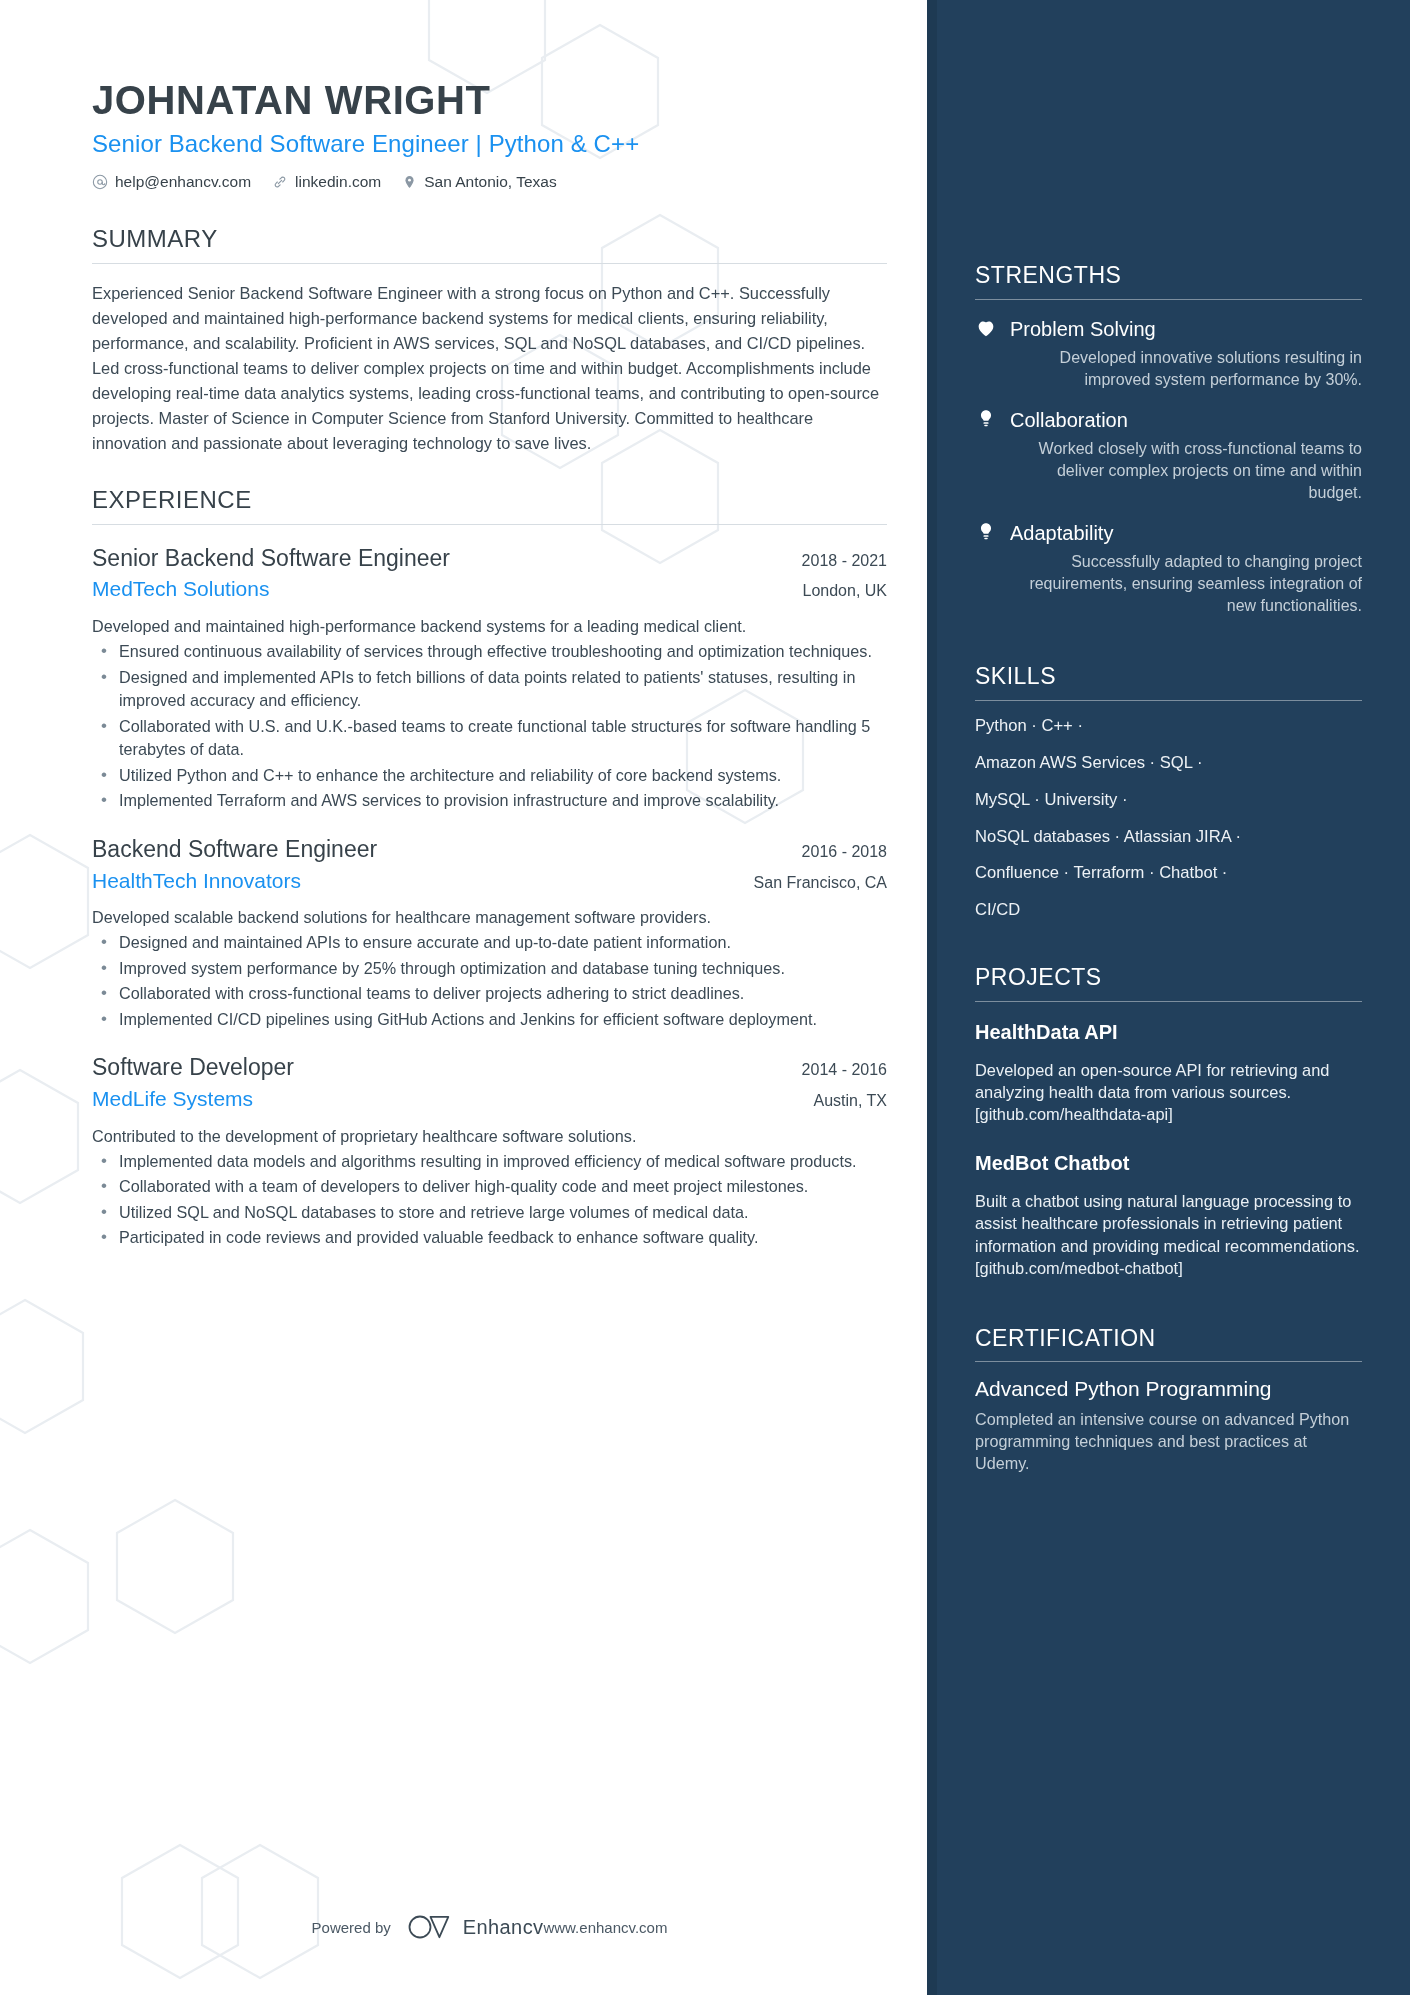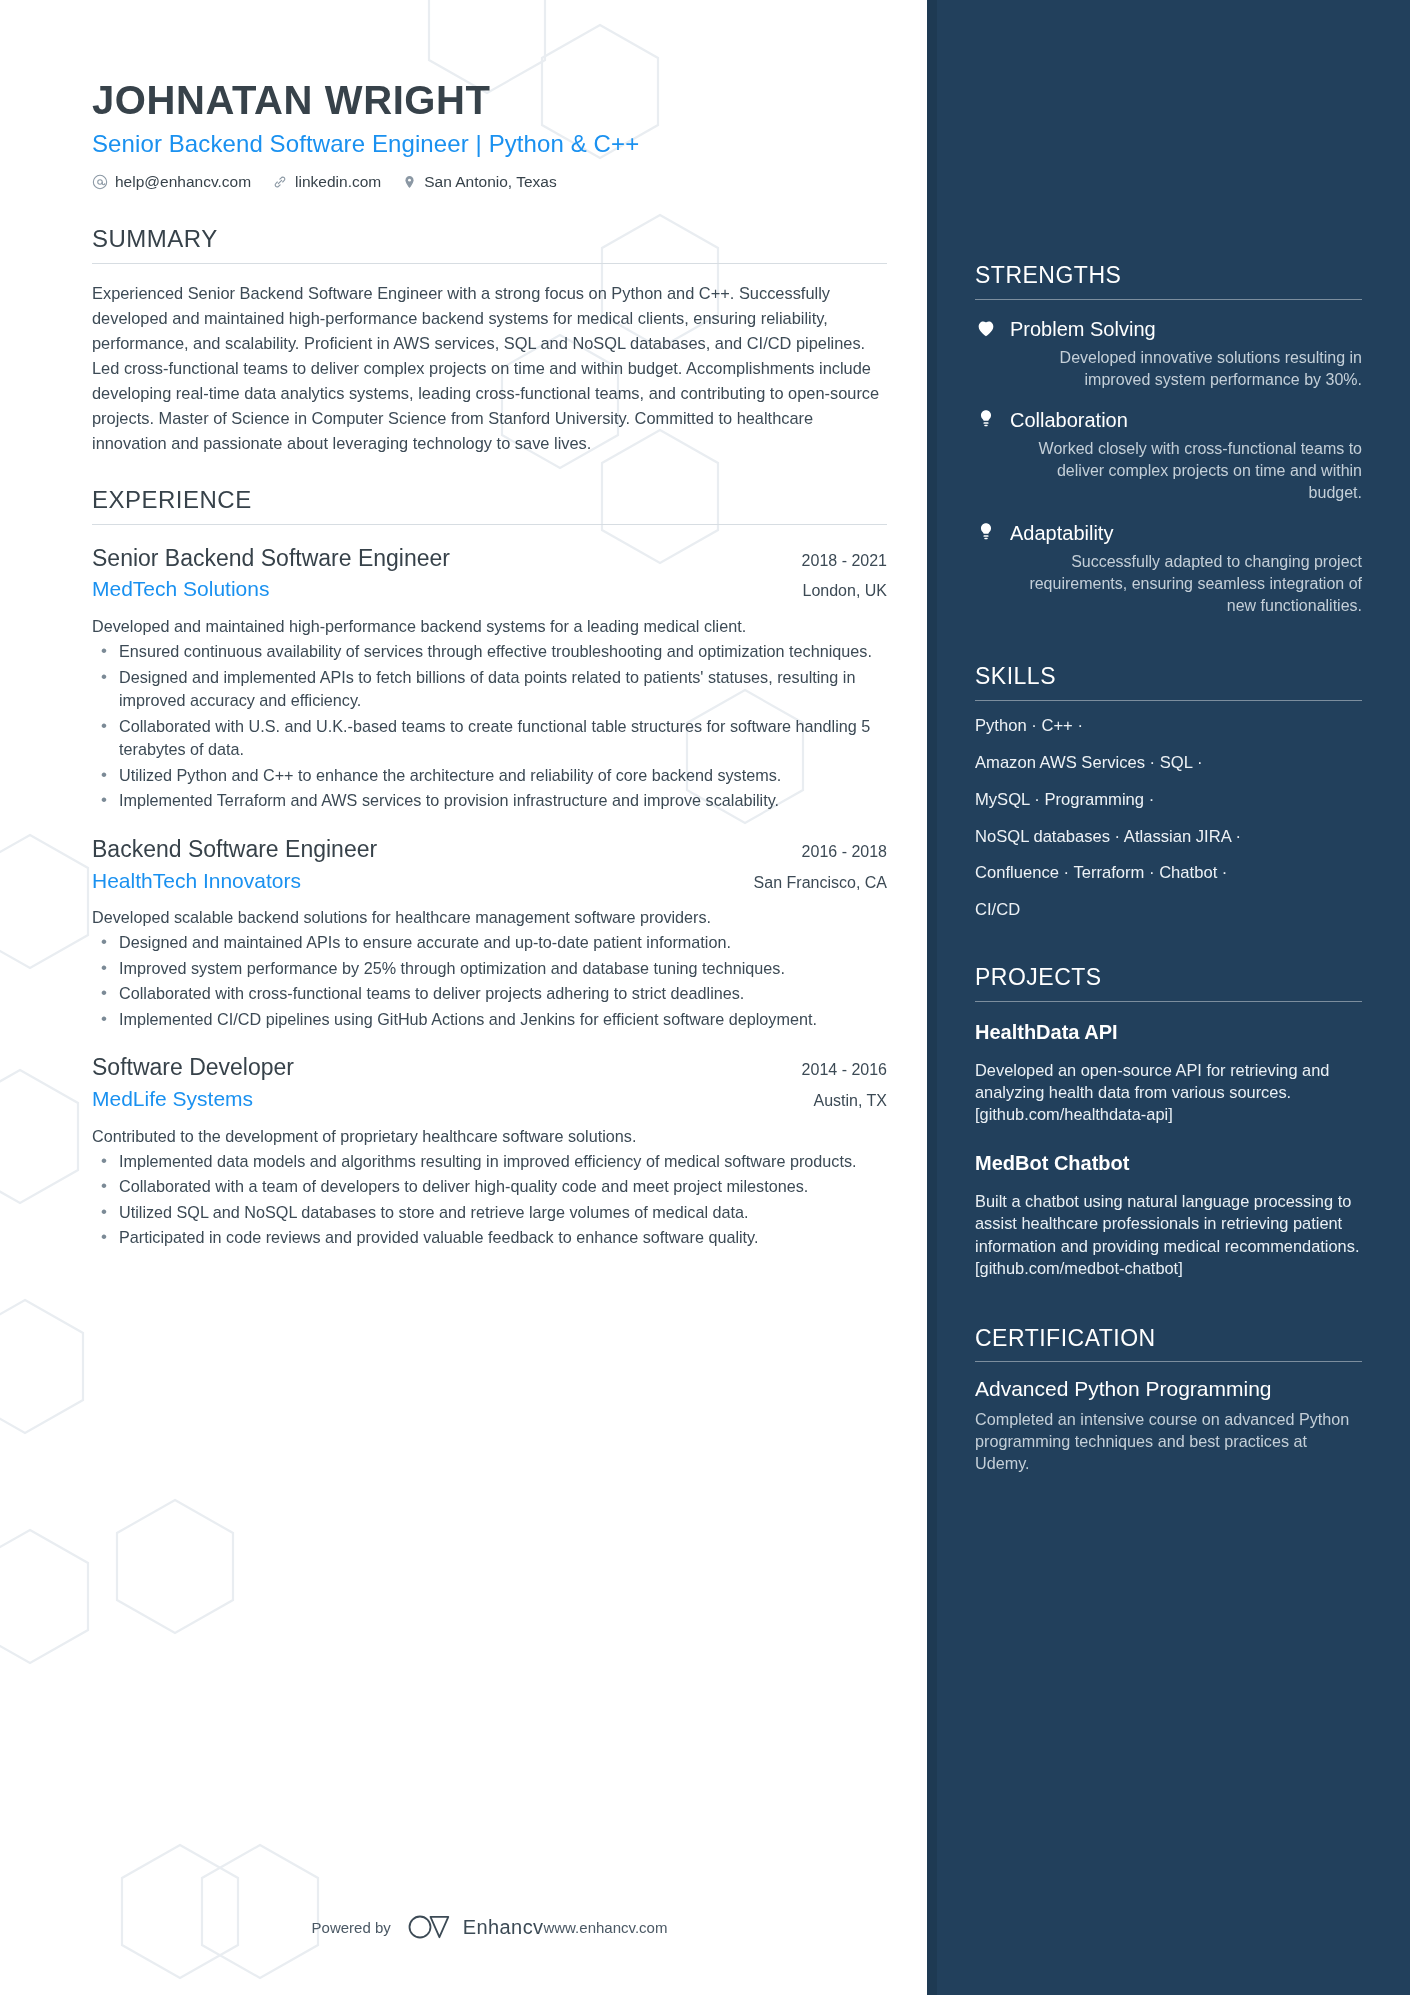--- a/index.html
+++ b/index.html
@@ -353,21 +353,21 @@
           <div class="strength-desc">Successfully adapted to changing project requirements, ensuring seamless integration of new functionalities.</div>
         </div>
       </section>
 
       <section class="s-section" style="margin-top:46px">
         <div class="s-title">SKILLS</div>
         <div class="s-rule"></div>
         <div class="skills">
           <div class="skill-line">Python · C++ ·</div>
           <div class="skill-line">Amazon AWS Services · SQL ·</div>
-          <div class="skill-line">MySQL · Programming ·</div>
+          <div class="skill-line">MySQL · University ·</div>
           <div class="skill-line">NoSQL databases · Atlassian JIRA ·</div>
           <div class="skill-line">Confluence · Terraform · Chatbot ·</div>
           <div class="skill-line">CI/CD</div>
         </div>
       </section>
 
       <section class="s-section" style="margin-top:44px">
         <div class="s-title">PROJECTS</div>
         <div class="s-rule"></div>
 

